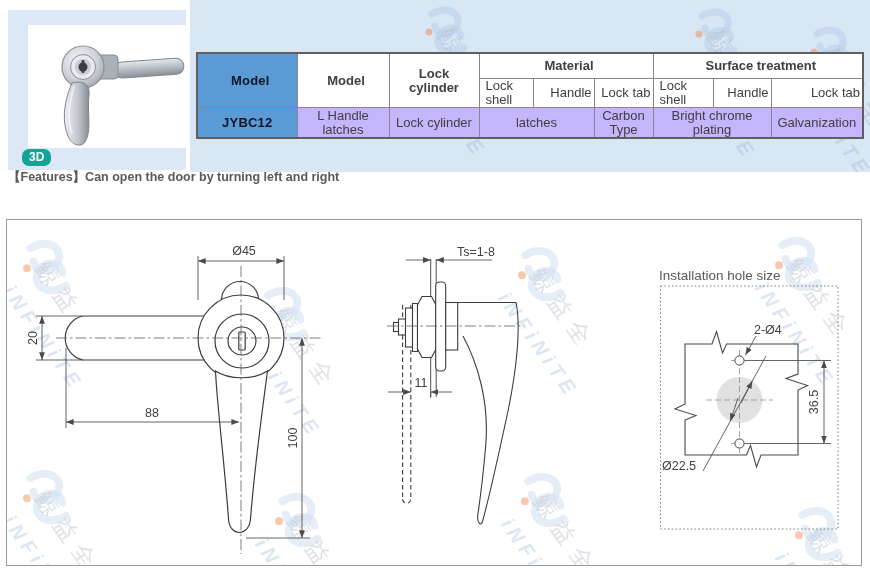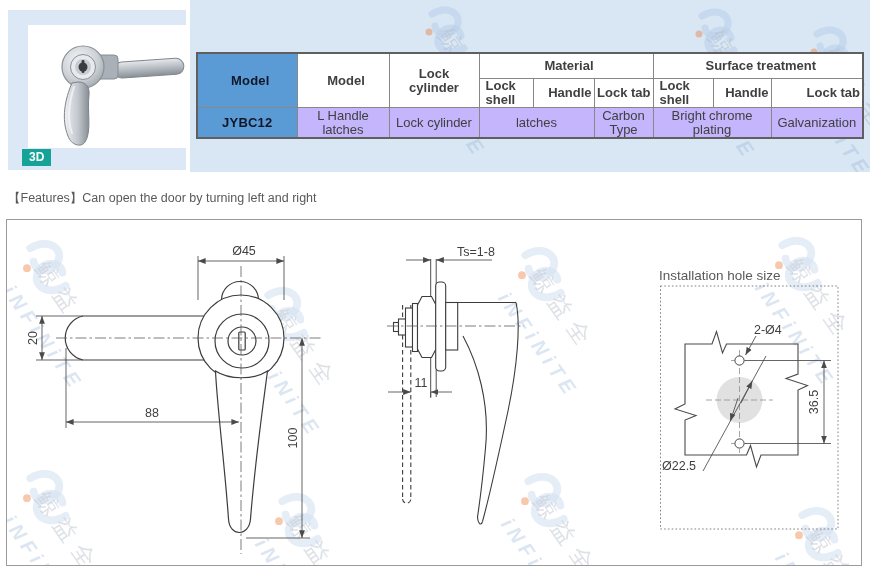--- a/index.html
+++ b/index.html
@@ -6,39 +6,39 @@
   #page{position:relative;width:870px;height:577px;background:#fff;overflow:hidden;
         font-family:"Liberation Sans", sans-serif;color:#404040;}
 
   
   #band{position:absolute;left:190px;top:0;width:680px;height:172px;background:#d9e6f4;overflow:hidden;}
 
   
   #product-box{position:absolute;left:8px;top:10px;width:178px;height:160px;background:#dce8f5;overflow:hidden;}
   #photo-area{position:absolute;left:20px;top:15px;width:158px;height:123px;background:#ffffff;}
   #badge-3d{position:absolute;left:14px;top:139px;background:#15a398;color:#fff;
-            font-size:12px;font-weight:bold;padding:1px 7px;border-radius:0;line-height:15px;}
+            font-size:12px;font-weight:bold;padding:1px 7px;border-radius:7px;line-height:15px;}
 
   
   #spec-table{position:absolute;left:6px;top:52px;border-collapse:collapse;table-layout:fixed;
               width:666px;font-size:13px;color:#404040;background:#fff;border:2px solid #5f5f5f;}
   #spec-table td{border:1px solid #878787;text-align:center;vertical-align:middle;
                  padding:0 2px;line-height:14px;overflow:hidden;}
   #spec-table .hrow1 td{height:24px;padding-left:8px;}
   #spec-table .hrow2 td{height:27px;text-align:right;}
   #spec-table .drow td{height:29px;background:#c4b5fd;}
   .cell-blue{background:#5b9bd5 !important;color:#0f172a;font-weight:bold;letter-spacing:.2px;}
   .hdr{font-weight:600;color:#3f3f3f;background:#fff;}
   .hdr-pad{padding:0 12px !important;}
-  .sub{font-weight:700;background:#fff;}
+  .sub{font-weight:400;background:#fff;}
   .sub-left{text-align:left !important;padding-left:6px !important;}
 
   
   #features-line,#note-line{position:absolute;left:8px;font-size:12.5px;color:#595959;line-height:15px;white-space:nowrap;}
-  #features-line{top:191px;}
+  #features-line{top:170px;font-weight:bold;}
   #note-line{top:194px;}
 
   
   #panel{position:absolute;left:6px;top:219px;width:854px;height:345px;background:#fff;
          border:1px solid #9b9b9b;overflow:hidden;}
   #drawing-svg{position:absolute;left:-1px;top:-1px;}
 
   
   .wm{position:absolute;width:0;height:0;overflow:visible;opacity:.5;pointer-events:none;}
   .wm svg{position:absolute;left:0;top:0;}

